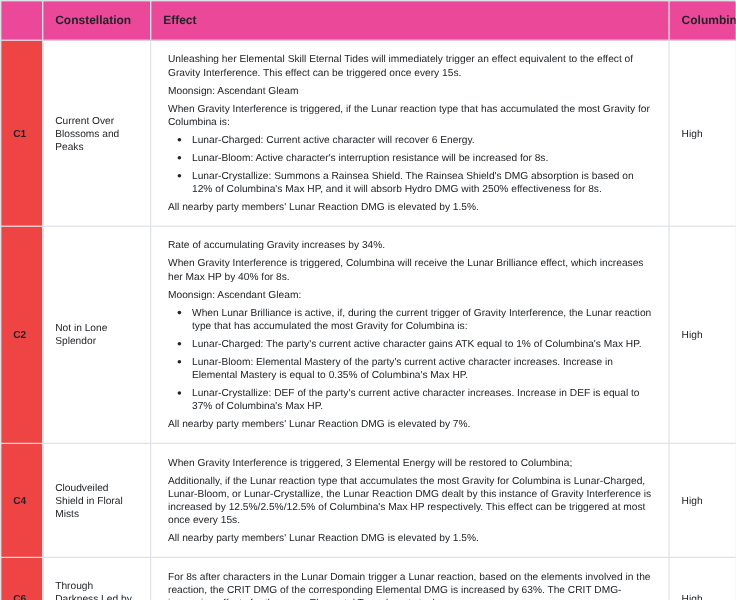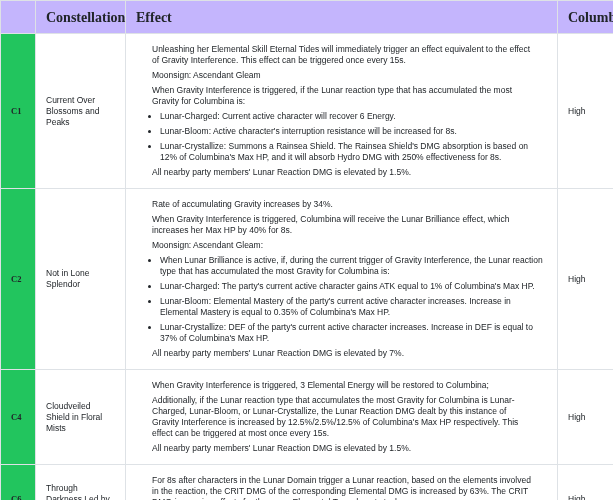--- a/index.html
+++ b/index.html
@@ -25,39 +25,37 @@
   col.col-importance { width: 56px; }
 
   th, td {
     border: 1px solid #dee2e6;
     box-sizing: border-box;
     vertical-align: middle;
     text-align: left;
     padding: 6px 10px;
   }
   thead th {
-    background: #c4b5fd;
+    background: #ec4899;
     font-weight: bold;
     height: 33px;
-    font-size: 14px;
-    font-family: Liberation Serif, serif;
+    font-size: 10px;
   }
   tbody th.cell-id {
-    background: #22c55e;
+    background: #ef4444;
     font-weight: bold;
-    font-family: Liberation Serif, serif;
   }
   td.cell-constellation {
     font-weight: normal;
   }
   td.cell-effect {
     padding: 6px 10px;
   }
   td.cell-effect p {
-    margin: 4px 16px;
+    margin: 4px 4px;
   }
   td.cell-effect ul {
     margin: 4px 0;
     padding-left: 20px;
   }
   td.cell-effect li {
     margin: 4px;
   }
   tbody tr:nth-child(1) > th, tbody tr:nth-child(1) > td { height: 145px; }
   tbody tr:nth-child(2) > th, tbody tr:nth-child(2) > td { height: 167px; }

